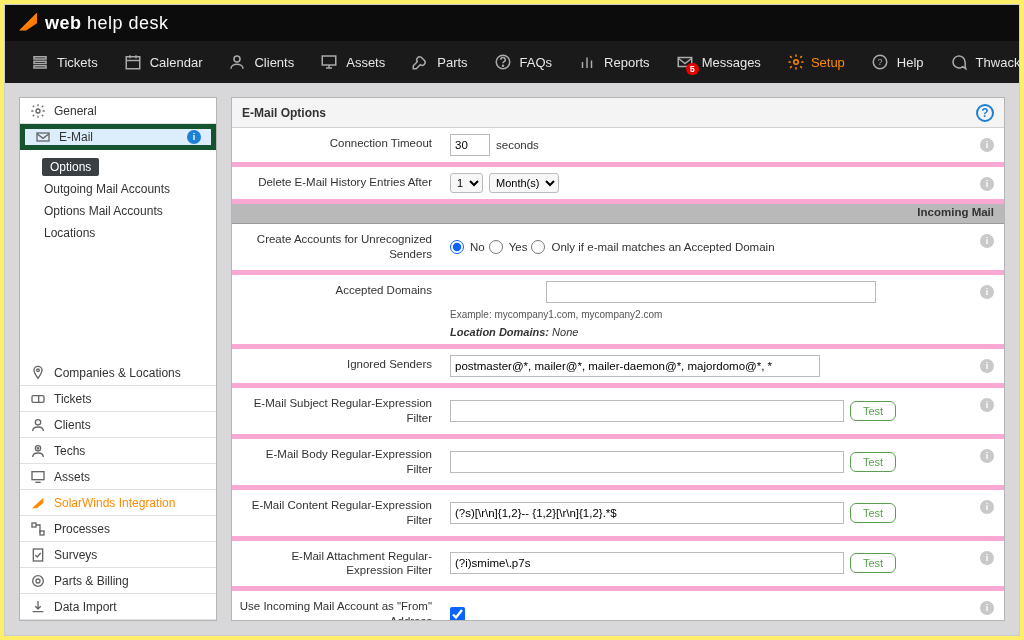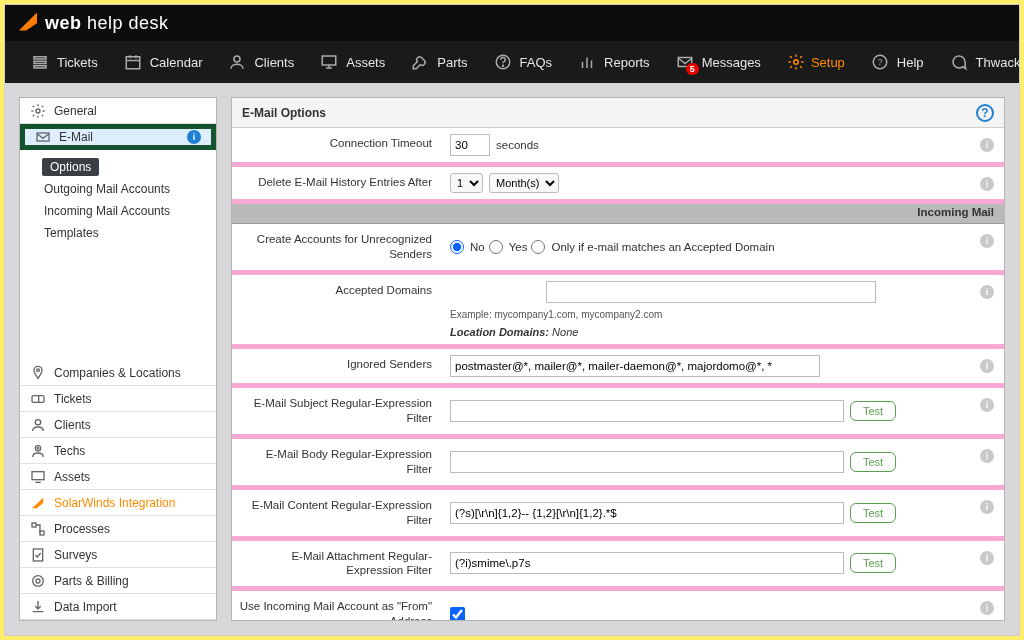--- a/index.html
+++ b/index.html
@@ -207,22 +207,22 @@
               <path d="M3 7l9 7 9-7"></path>
             </svg>
           </span>
         <span>E-Mail</span>
         <i class="info-dot">i</i>
       </div>
       <div class="side-sub">
         <div class="sub-list">
           <div><span class="sub-item sel">Options</span></div>
           <div class="sub-item">Outgoing Mail Accounts</div>
-          <div class="sub-item">Incoming Mail Accounts</div>
-          <div class="sub-item">Templates</div>
+          <div class="sub-item">Options Mail Accounts</div>
+          <div class="sub-item">Locations</div>
         </div>
       </div>
       <div class="spacer"></div>
       <div class="side-row">
         <span class="sico">
             <svg viewBox="0 0 24 24" fill="none" stroke="currentColor" stroke-width="2">
               <path d="M12 2a6 6 0 0 0-6 6c0 4 6 12 6 12s6-8 6-12a6 6 0 0 0-6-6z"></path>
               <circle cx="12" cy="8" r="2"></circle>
             </svg>
           </span>

